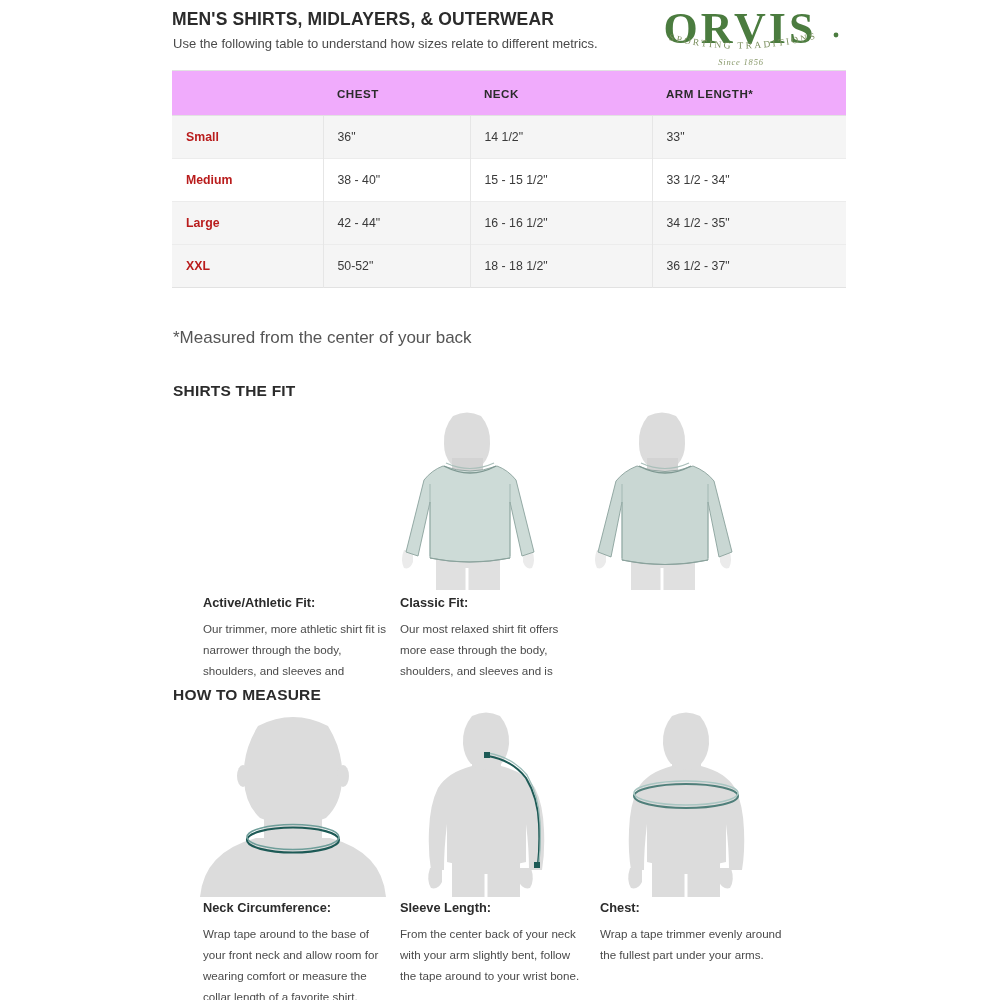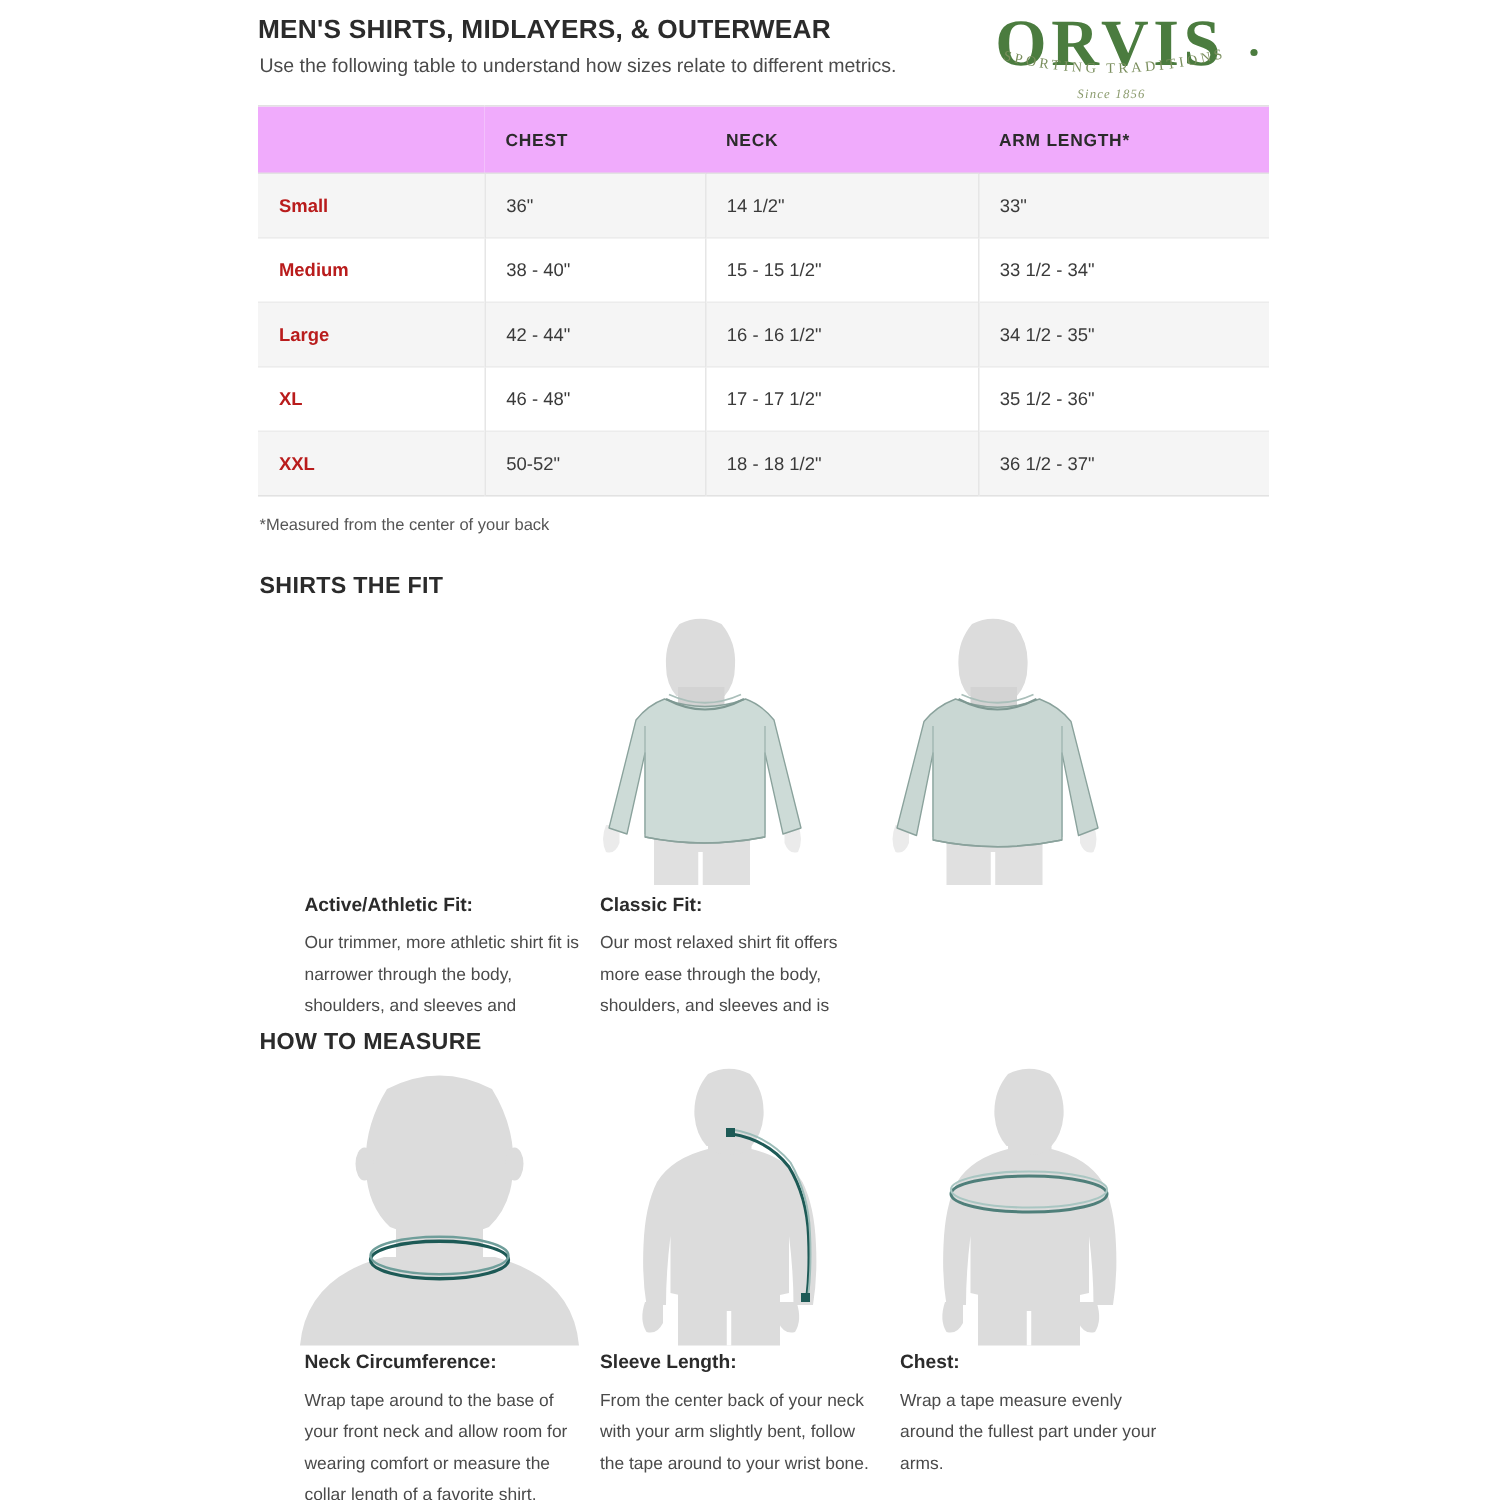--- a/index.html
+++ b/index.html
@@ -102,23 +102,22 @@
   .size-table thead th.c0 { border-right: none; }
   .size-table tbody tr.shade td { background: #f5f5f5; }
   .size-table tbody tr td.sizecell { font-weight: bold; color: #b91c1c; }
   .size-table tbody tr { border-bottom: 1px solid #ececec; }
   .size-table tbody tr:last-child { border-bottom: none; }
 
   .table-note {
     position: absolute;
     left: 1px;
     top: 328px;
-    font-size: 11px;
+    font-size: 17px;
     color: #555555;
-    margin-top: 16px;
   }
 
   
   .section-heading {
     position: absolute;
     left: 1px;
     font-size: 15.5px;
     font-weight: bold;
     letter-spacing: 0.2px;
     color: #2b2b2b;
@@ -251,26 +250,20 @@
           <td>38 - 40"</td>
           <td>15 - 15 1/2"</td>
           <td>33 1/2 - 34"</td>
         </tr>
         <tr class="shade">
           <td class="sizecell">Large</td>
           <td>42 - 44"</td>
           <td>16 - 16 1/2"</td>
           <td>34 1/2 - 35"</td>
         </tr>
-        <tr>
-          <td class="sizecell">XL</td>
-          <td>46 - 48"</td>
-          <td>17 - 17 1/2"</td>
-          <td>35 1/2 - 36"</td>
-        </tr>
         <tr class="shade">
           <td class="sizecell">XXL</td>
           <td>50-52"</td>
           <td>18 - 18 1/2"</td>
           <td>36 1/2 - 37"</td>
         </tr>
       </tbody>
     </table>
 
     <div class="table-note">*Measured from the center of your back</div>
@@ -401,18 +394,18 @@
       <div class="caption q0">
         <div class="caption-title">Neck Circumference:</div>
         <div class="caption-body">Wrap tape around to the base of your front neck and allow room for wearing comfort or measure the collar length of a favorite shirt.</div>
       </div>
       <div class="caption q1">
         <div class="caption-title">Sleeve Length:</div>
         <div class="caption-body">From the center back of your neck with your arm slightly bent, follow the tape around to your wrist bone.</div>
       </div>
       <div class="caption q2">
         <div class="caption-title">Chest:</div>
-        <div class="caption-body">Wrap a tape measure evenly around the fullest part under your arms.</div>
+        <div class="caption-body">Wrap a tape trimmer evenly around the fullest part under your arms.</div>
       </div>
     </div>
 
   </div>
 </div>
 
 </body></html>

